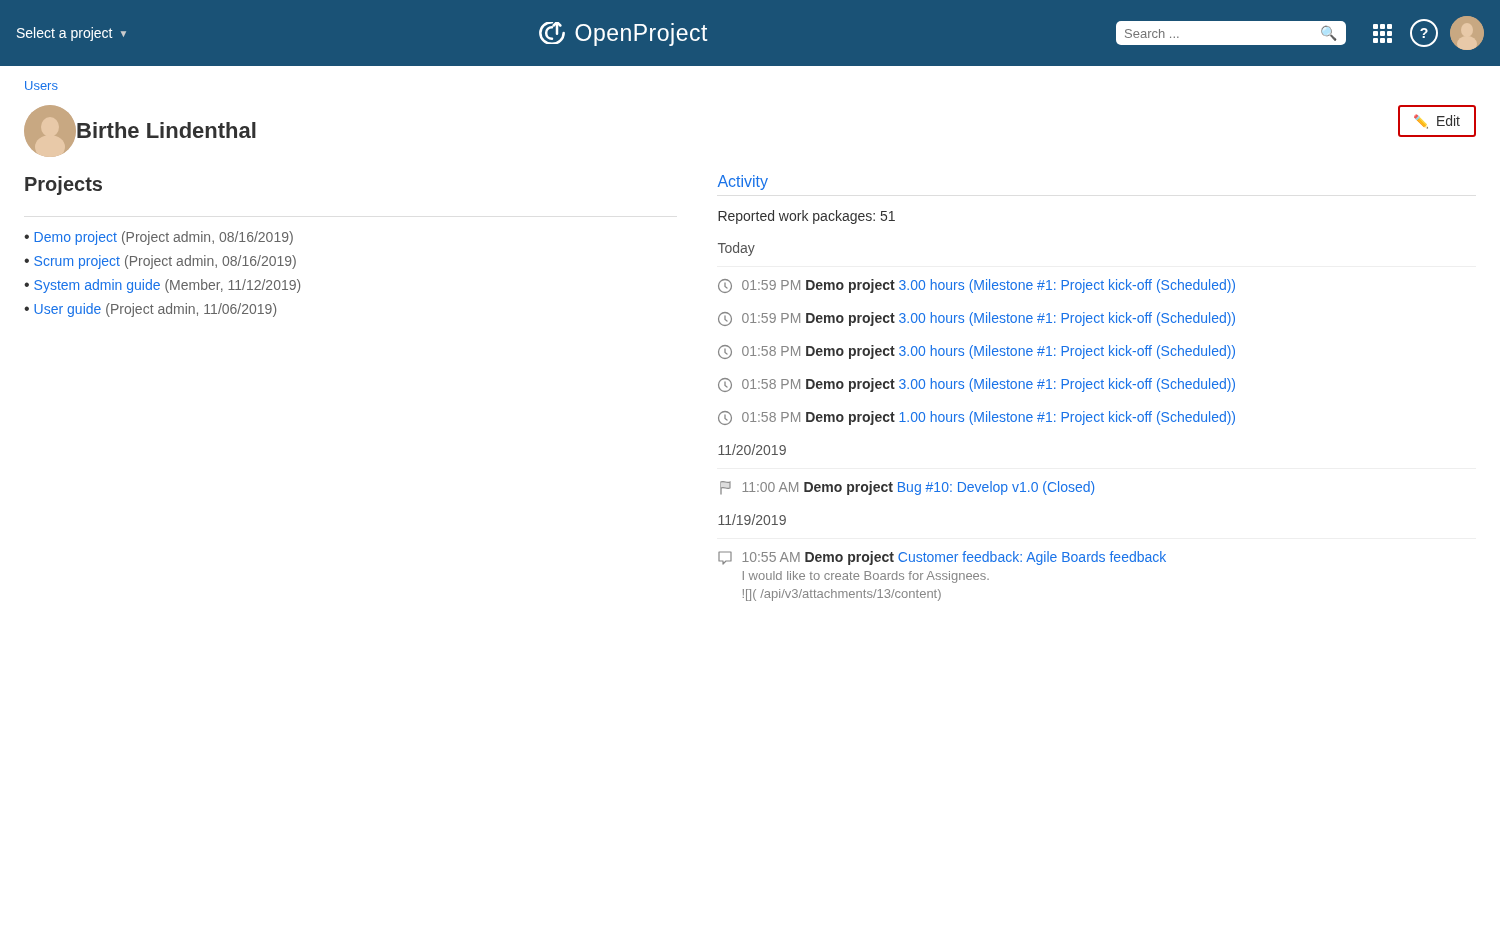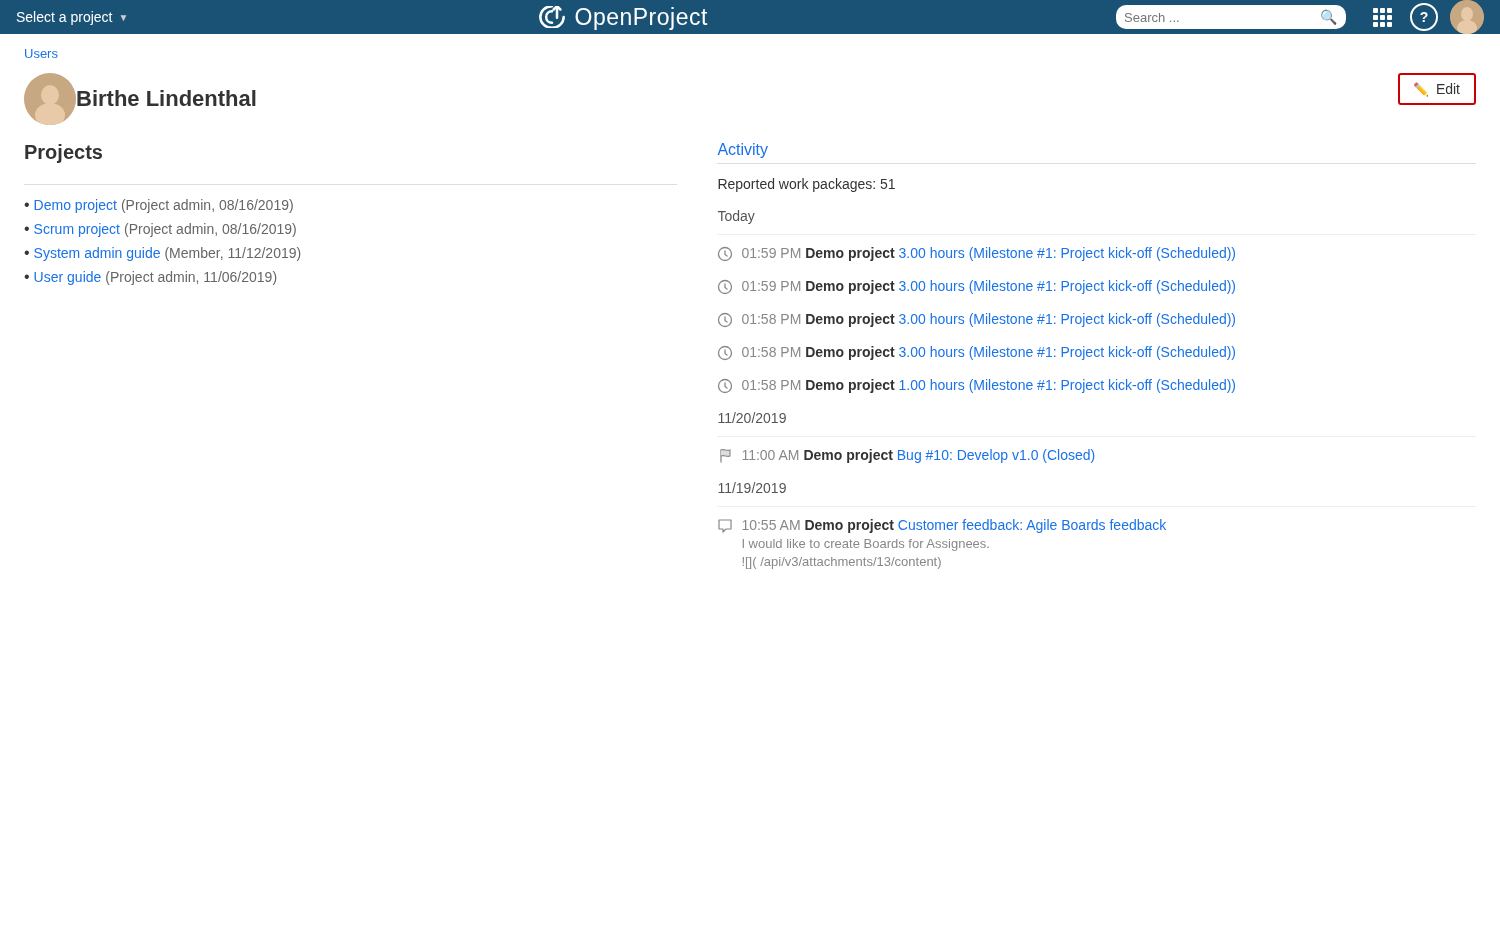--- a/index.html
+++ b/index.html
@@ -1,21 +1,21 @@
 <!DOCTYPE html>
 <html><head>
   <meta charset="utf-8">
   <style>
     * { box-sizing: border-box; margin: 0; padding: 0; }
     body { font-family: -apple-system, BlinkMacSystemFont, 'Segoe UI', Arial, sans-serif; font-size: 14px; background: #fff; color: #333; }
 
     
     .top-nav {
       background: #1a5276;
-      height: 34px;
+      height: 66px;
       display: flex;
       align-items: center;
       padding: 0 16px;
       gap: 12px;
     }
     .project-selector {
       display: flex;
       align-items: center;
       gap: 6px;
       color: #fff;
@@ -38,21 +38,21 @@
     }
     .logo-icon {
       display: inline-block;
       width: 30px;
       height: 22px;
     }
     .search-box {
       display: flex;
       align-items: center;
       background: #fff;
-      border-radius: 10px;
+      border-radius: 5px;
       padding: 4px 8px;
       width: 230px;
       gap: 6px;
     }
     .search-box input {
       border: none;
       outline: none;
       font-size: 13px;
       color: #999;
       flex: 1;

